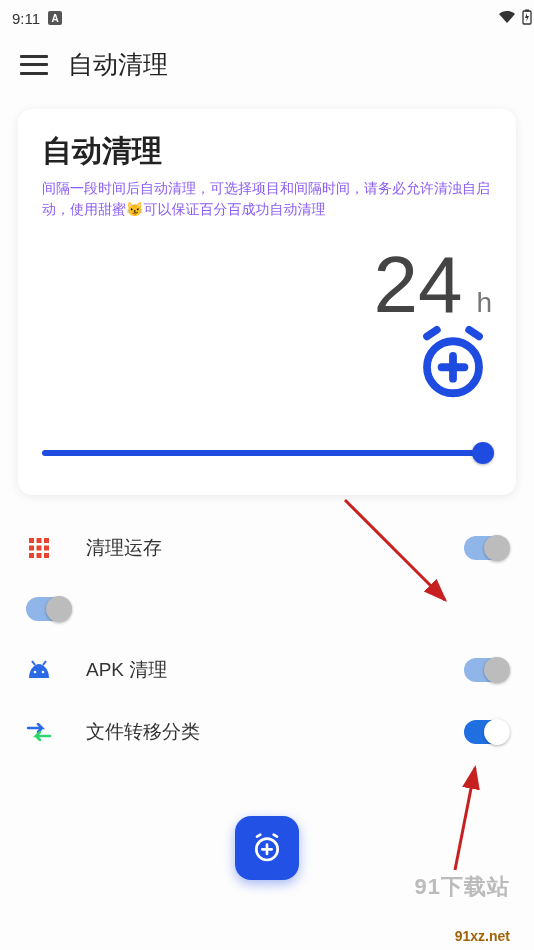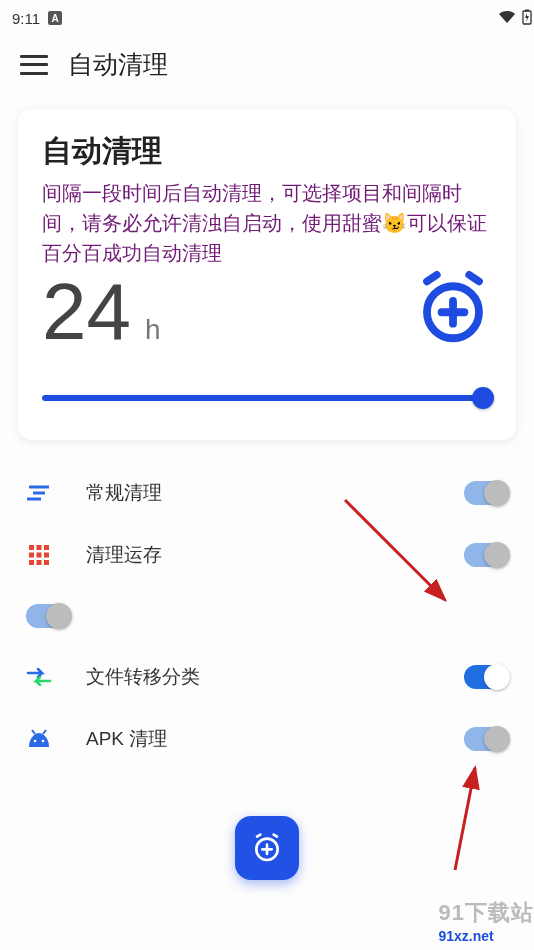--- a/index.html
+++ b/index.html
@@ -45,25 +45,26 @@
 
   
   .card {
     margin: 18px 18px 0 18px;
     background: #fff;
     border-radius: 14px;
     box-shadow: 0 2px 10px rgba(0,0,0,0.08);
     padding: 22px 24px 30px 24px;
   }
   .card-title { font-size: 30px; font-weight: 600; margin-bottom: 6px; }
-  .card-desc { font-size: 20px; color:#701a75; line-height:1.5; }
+  .card-desc { font-size: 14px; color:#8b5cf6; line-height:1.5; }
 
   .interval-row {
     display:flex; align-items:flex-end; justify-content:space-between;
-    margin-top: 2px;
+    margin-top: 25px;
+    flex-direction: column;
   }
   .interval-value { display:flex; align-items:baseline; gap:14px; }
   .interval-number { font-size: 80px; font-weight:400; color:#444; line-height:1; }
   .interval-unit { font-size: 28px; color:#777; }
 
   .alarm-add-icon { color:#1f4ce0; }
 
   .slider-wrap { margin-top: 34px; position:relative; height:24px; }
   .slider-track {
     position:absolute; left:0; right:0; top:50%; transform:translateY(-50%);
@@ -106,25 +107,25 @@
     bottom:70px;
     width:64px; height:64px; border-radius:16px;
     background:#2251e6;
     display:flex; align-items:center; justify-content:center;
     box-shadow:0 4px 12px rgba(34,81,230,0.4);
     cursor:pointer;
   }
 
   
   .watermark {
-    position:absolute; right:0; bottom:6px;
-    text-align:left; pointer-events:none;
+    position:absolute; right:24px; bottom:6px;
+    text-align:right; pointer-events:none;
   }
   .watermark .l1 { font-size:22px; color:#bbb; font-weight:600; letter-spacing:1px;}
-  .watermark .l2 { font-size:14px; color:#1d4ed8; font-weight:600; }
+  .watermark .l2 { font-size:14px; color:#a16207; font-weight:600;margin-top:26px; }
 
   
   .arrow-svg { position:absolute; pointer-events:none; }
 
 </style>
 </head>
 <body>
 
 <div class="status-bar">
   <div class="status-left">
@@ -177,35 +178,20 @@
   </div>
 
   <div class="slider-wrap">
     <div class="slider-track"></div>
     <div class="slider-thumb"></div>
   </div>
 </div>
 
 <div class="list">
 
-  <div class="list-item">
-    <div class="list-left">
-      <span class="list-icon">
-        <svg width="24" height="18" viewBox="0 0 24 18">
-            <line x1="2" y1="3" x2="22" y2="3" stroke="#2b6ae6" stroke-width="3"></line>
-            <line x1="6" y1="9" x2="18" y2="9" stroke="#2b6ae6" stroke-width="3"></line>
-            <line x1="0" y1="15" x2="14" y2="15" stroke="#2b6ae6" stroke-width="3"></line>
-          </svg>
-      </span>
-      <span class="list-label">常规清理</span>
-    </div>
-    <div class="toggle on-dim">
-        <div class="toggle-thumb"></div>
-      </div>
-  </div>
 
   <div class="list-item">
     <div class="list-left">
       <span class="list-icon">
         <svg width="22" height="22" viewBox="0 0 22 22">
           <rect x="1" y="1" width="5" height="5" fill="#e8432e"></rect>
             <rect x="8.5" y="1" width="5" height="5" fill="#e8432e"></rect>
             <rect x="16" y="1" width="5" height="5" fill="#e8432e"></rect>
           <rect x="1" y="8.5" width="5" height="5" fill="#e8432e"></rect>
             <rect x="8.5" y="8.5" width="5" height="5" fill="#e8432e"></rect>
@@ -225,46 +211,46 @@
   <div class="list-item">
     <div class="toggle on-dim">
         <div class="toggle-thumb"></div>
       </div>
   </div>
 
 
   <div class="list-item">
     <div class="list-left">
       <span class="list-icon">
-        <svg width="26" height="18" viewBox="0 0 26 18">
-            <path d="M2 5 H16 L12 1 M16 5 L12 9" stroke="#2b6ae6" stroke-width="2.5" fill="none" stroke-linecap="round"></path>
-            <path d="M24 13 H10 L14 9 M10 13 L14 17" stroke="#2bd66b" stroke-width="2.5" fill="none" stroke-linecap="round"></path>
-          </svg>
-      </span>
-      <span class="list-label">文件转移分类</span>
-    </div>
-    <div class="toggle on-bright">
-        <div class="toggle-thumb"></div>
-      </div>
-  </div>
-
-  <div class="list-item">
-    <div class="list-left">
-      <span class="list-icon">
         <svg width="26" height="20" viewBox="0 0 26 20">
             <path d="M3 18 C3 9 9 4 13 4 C17 4 23 9 23 18 Z" fill="#2b6ae6"></path>
             <circle cx="9" cy="12" r="1.3" fill="#fff"></circle>
             <circle cx="17" cy="12" r="1.3" fill="#fff"></circle>
             <line x1="6" y1="1" x2="9" y2="5" stroke="#2b6ae6" stroke-width="2"></line>
             <line x1="20" y1="1" x2="17" y2="5" stroke="#2b6ae6" stroke-width="2"></line>
           </svg>
       </span>
       <span class="list-label">APK 清理</span>
     </div>
     <div class="toggle on-dim">
+        <div class="toggle-thumb"></div>
+      </div>
+  </div>
+
+  <div class="list-item">
+    <div class="list-left">
+      <span class="list-icon">
+        <svg width="26" height="18" viewBox="0 0 26 18">
+            <path d="M2 5 H16 L12 1 M16 5 L12 9" stroke="#2b6ae6" stroke-width="2.5" fill="none" stroke-linecap="round"></path>
+            <path d="M24 13 H10 L14 9 M10 13 L14 17" stroke="#2bd66b" stroke-width="2.5" fill="none" stroke-linecap="round"></path>
+          </svg>
+      </span>
+      <span class="list-label">文件转移分类</span>
+    </div>
+    <div class="toggle on-bright">
         <div class="toggle-thumb"></div>
       </div>
   </div>
 
 </div>
 
 <div class="fab">
   <svg width="32" height="32" viewBox="0 0 24 24" fill="none" stroke="#fff" stroke-width="2" stroke-linecap="round">
     <circle cx="12" cy="13" r="8"></circle>
     <line x1="12" y1="9.5" x2="12" y2="16.5"></line>

